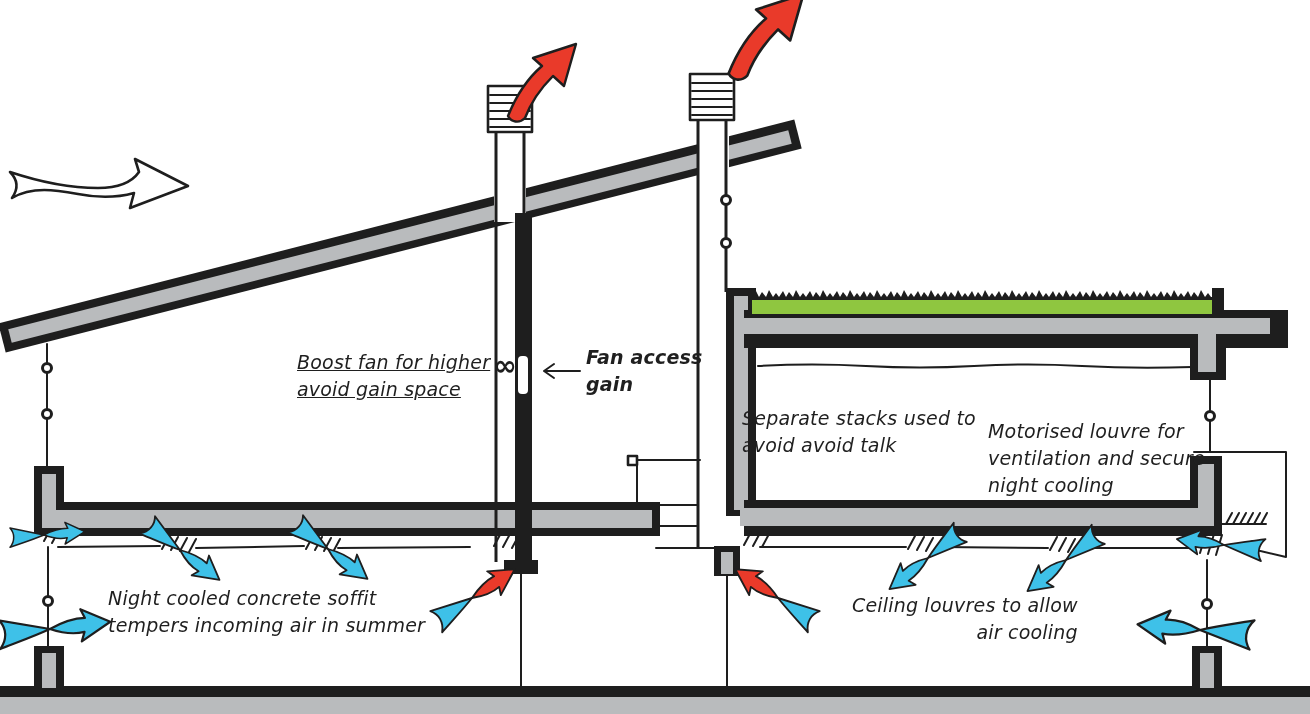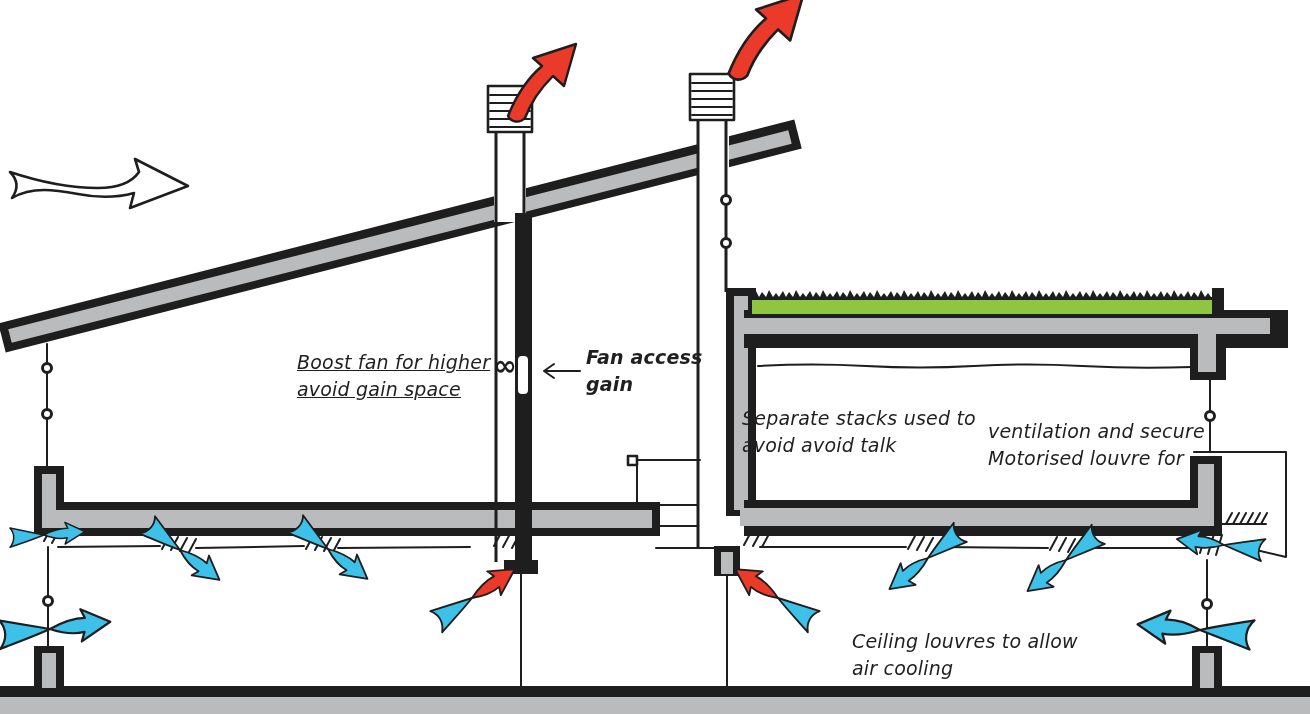--- a/index.html
+++ b/index.html
@@ -219,20 +219,25 @@
 </div>
 <div class="note" style="left:586px;top:344px;font-weight:bold;">
   <span>Fan access</span>
   <span>gain</span>
 </div>
 <div class="note" style="left:742px;top:366px;margin-top:39px;">
   <span>Separate stacks used to</span>
   <span>avoid avoid talk</span>
 </div>
 <div class="note" style="left:988px;top:418px;">
+  <span>Motorised louvre for</span>
   <span>ventilation and secure</span>
-  <span>Motorised louvre for</span>
-</div>
-<div class="note" style="left:852px;top:628px;">
+  <span>night cooling</span>
+</div>
+<div class="note" style="left:108px;top:585px;">
+  <span>Night cooled concrete soffit</span>
+  <span>tempers incoming air in summer</span>
+</div>
+<div class="note" style="left:852px;top:592px;text-align:right;">
   <span>Ceiling louvres to allow</span>
   <span>air cooling</span>
 </div>
 </div>
 
 </body></html>

